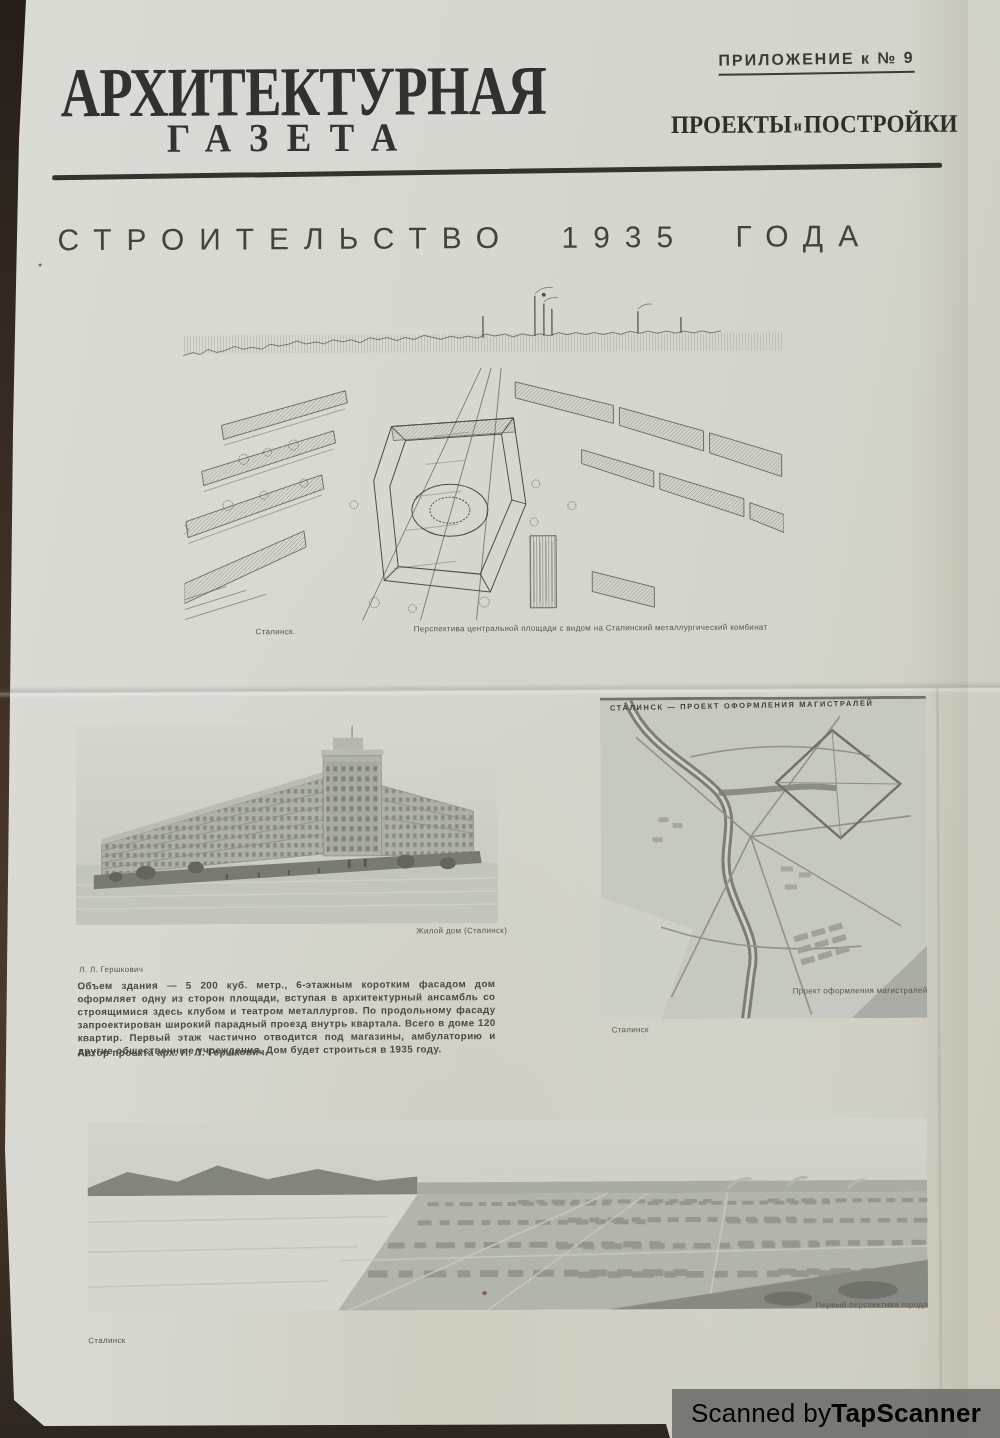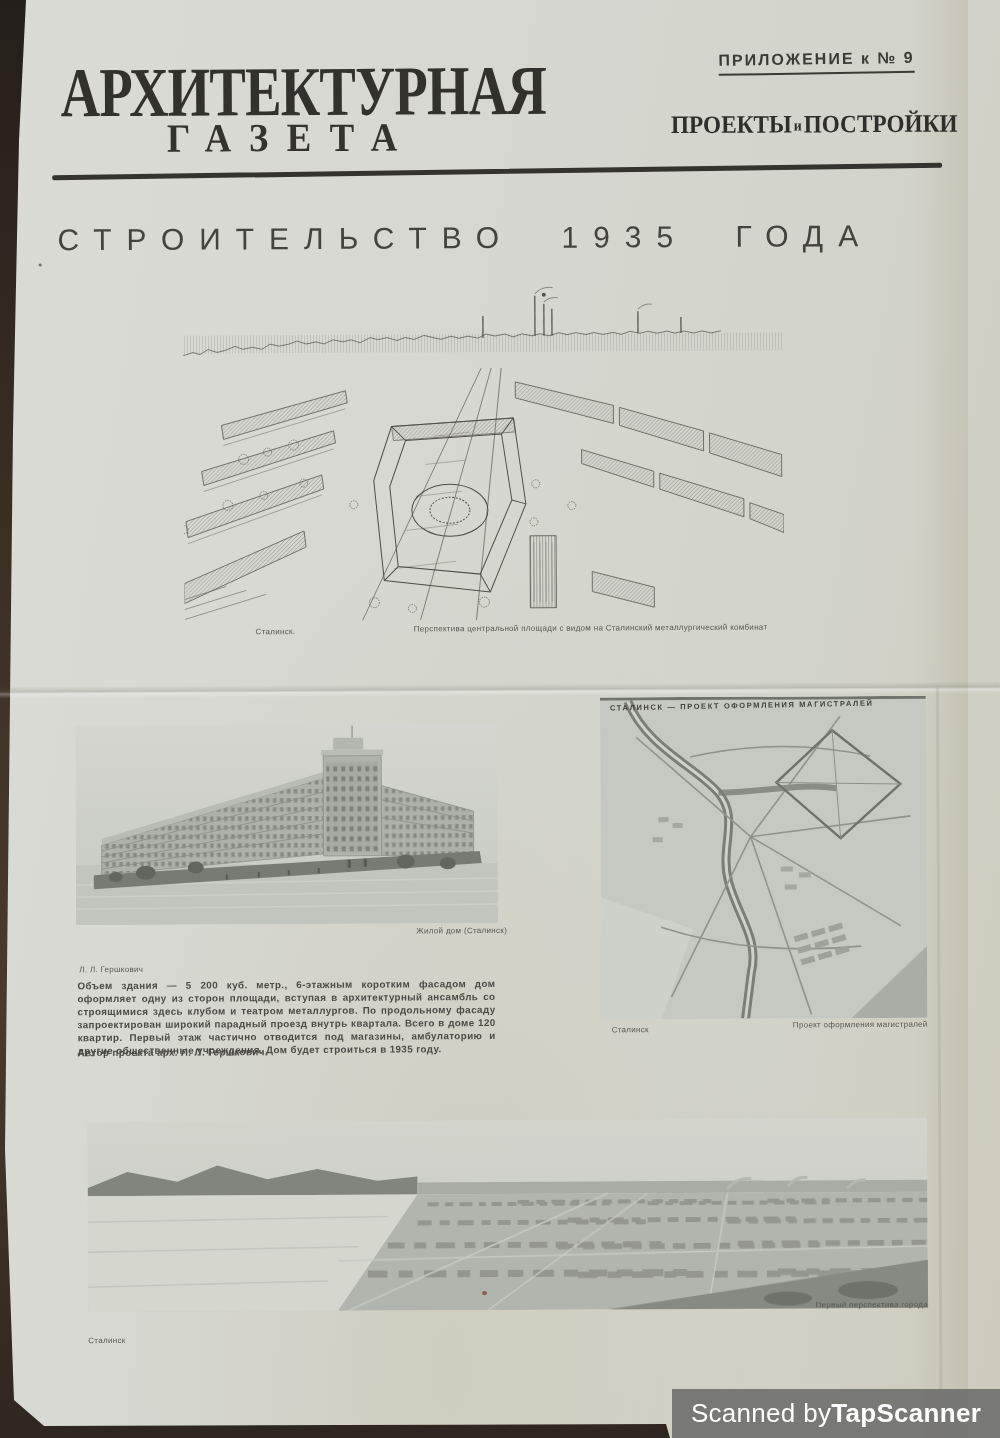--- a/index.html
+++ b/index.html
@@ -84,31 +84,31 @@
     font-size:9.8px;font-weight:700;line-height:13px;color:#4b4a44;letter-spacing:0.4px;
   }
 
   .fig-map{left:600px;top:698px;width:326px;height:322px;}
   .map-overlay-title{
     left:610px;top:702px;width:310px;
     font-size:7.5px;font-weight:700;letter-spacing:1.6px;color:#413f3a;white-space:nowrap;
     transform:rotate(-0.8deg);
   }
   .cap-map-left{left:610px;top:1026px;}
-  .cap-map-right{left:756px;top:1022px;width:170px;}
+  .cap-map-right{left:756px;top:988px;width:170px;}
 
   .fig-panorama{left:85px;top:1120px;width:840px;height:190px;}
   .cap-pano-right{left:745px;top:1302px;width:180px;}
   .cap-pano-left{left:85px;top:1334px;}
 
   .watermark{
     position:absolute;left:672px;top:1389px;width:328px;height:49px;
     background:rgba(113,113,110,0.93);
     display:flex;align-items:center;justify-content:center;
-    color:#ffffff;font-size:26px;letter-spacing:0.3px;
+    color:#000000;font-size:26px;letter-spacing:0.3px;
   }
   .watermark .brand{font-weight:700;}
 
   .speck{border-radius:50%;}
   .speck1{left:544px;top:293px;width:4px;height:4px;background:#55504a;}
   .speck2{left:479px;top:1291px;width:5px;height:4px;background:#8a5c50;}
   .speck3{left:41px;top:261px;width:3px;height:3px;background:#6f6b62;}
 </style>
 </head>
 <body>

